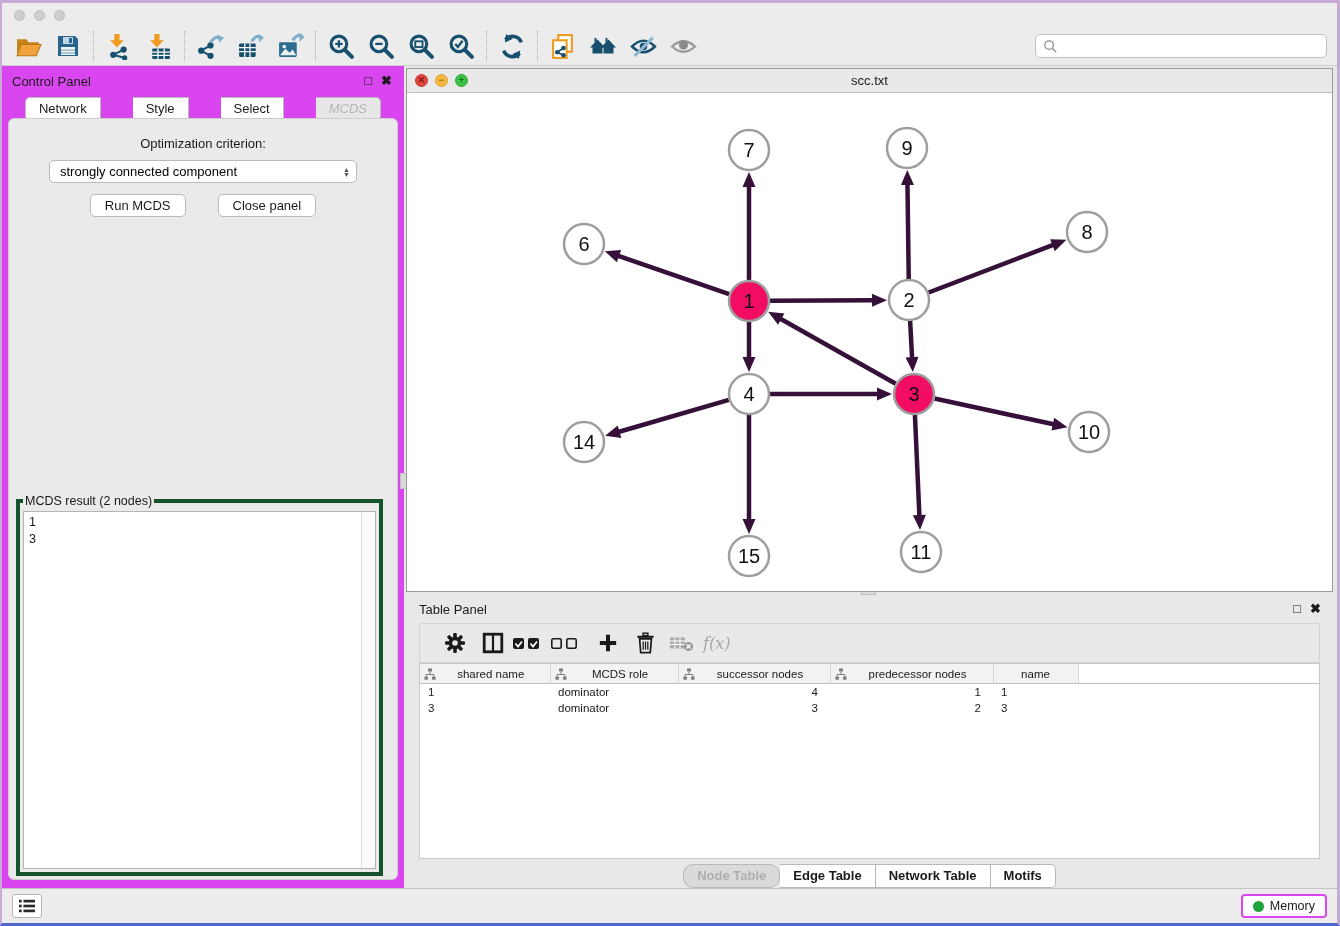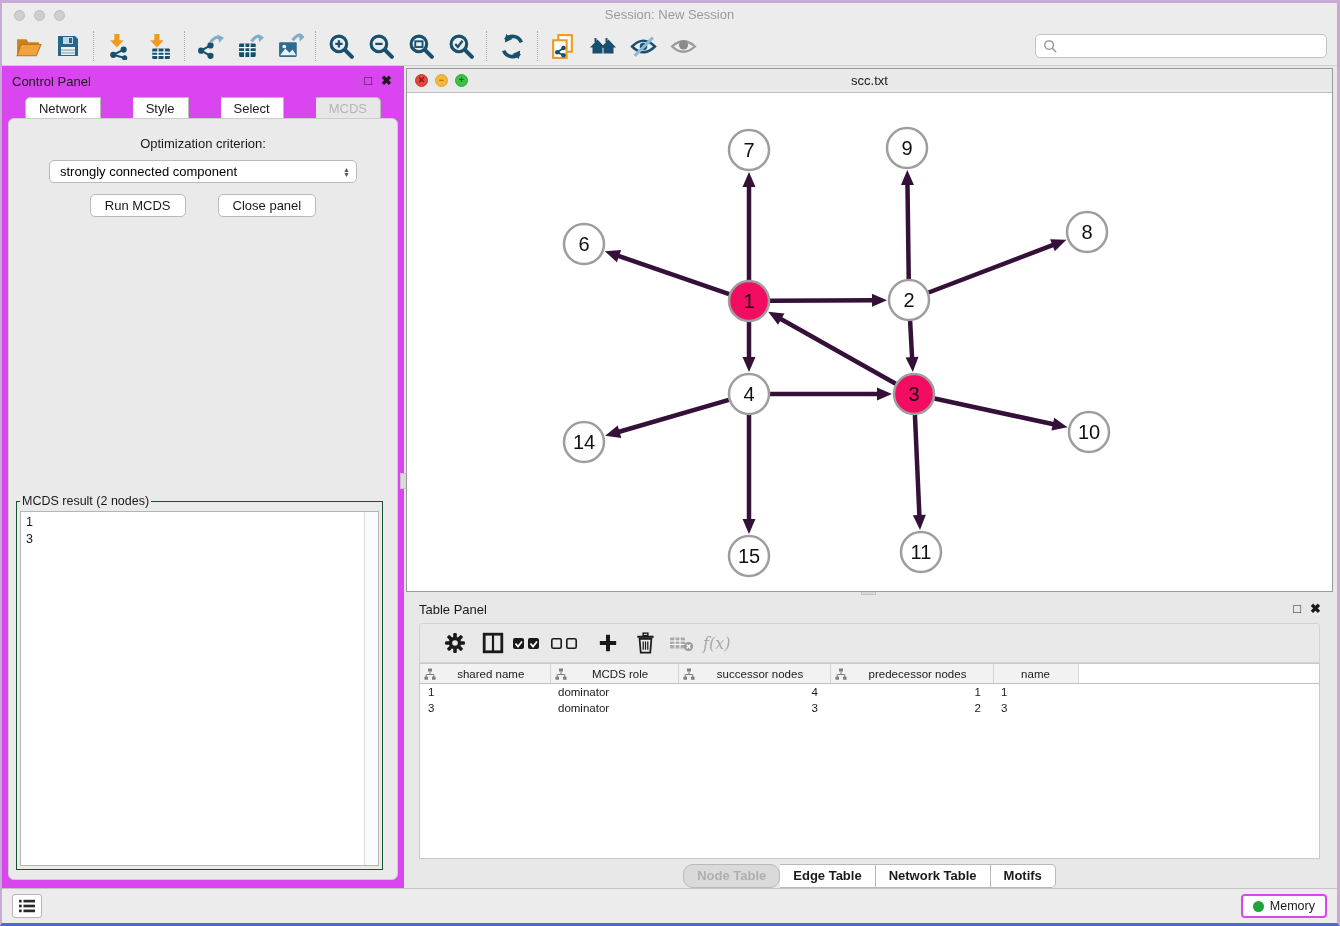--- a/index.html
+++ b/index.html
@@ -28,34 +28,34 @@
   .content{position:absolute;left:0;top:63px;right:0;height:823px;}
   
   .cpanel{position:absolute;left:0;top:0;width:402px;height:823px;background:#d946ef;}
   .panel-head{position:absolute;left:10px;top:8px;font-size:13px;color:#1A1A1A;}
   .panel-ctrl{position:absolute;top:7px;font-size:13px;font-weight:bold;color:#1A1A1A;cursor:default;}
   .tabs-row{position:absolute;left:0;right:0;top:31px;display:flex;justify-content:center;gap:32px;}
   .tab{font-size:13px;padding:3px 13px 4px;background:#FFF;border:1px solid #B9B9B9;
     border-left-width:0;color:#1A1A1A;}
   .tab:first-child{border-left-width:1px;border-top-left-radius:5px;border-bottom-left-radius:5px;}
   .tab:last-child{border-top-right-radius:5px;border-bottom-right-radius:5px;}
-  .tab.active{background:#E7E7E7;color:#B5B5B5;}
+  .tab.active{background:#E7E7E7;color:#B5B5B5;font-style:italic;}
   .panel-box{position:absolute;left:6px;right:6px;top:52px;height:762px;background:#EAEAEA;
     border:1px solid #CDCDCD;border-radius:6px;box-sizing:border-box;}
   .opt-label{margin-top:17px;text-align:center;font-size:13px;color:#1A1A1A;}
   .dropdown{margin:9px auto 0;width:308px;height:23px;background:#FFF;border:1px solid #B9B9B9;
     border-radius:5px;display:flex;align-items:center;padding:0 6px 0 10px;box-sizing:border-box;font-size:13px;}
   .dropdown .dd-label{flex:1;}
   .dd-arrows{display:flex;flex-direction:column;align-items:center;line-height:5px;
     font-size:7px;color:#555;}
   .btn-row{margin-top:11px;display:flex;justify-content:center;gap:32px;}
   .pbtn{background:#FFF;border:1px solid #B9B9B9;border-radius:5px;font-size:13px;
     padding:3px 14px;color:#1A1A1A;font-family:"Liberation Sans",sans-serif;}
   .result-fieldset{position:absolute;left:7px;right:14px;top:375px;height:368px;
-    border:1px solid #14532d;margin:0;padding:3px;}
+    border:4px solid #14532d;margin:0;padding:3px;}
   .result-fieldset legend{font-size:12.5px;padding:0 2px;color:#1A1A1A;}
   .result-area{position:relative;width:100%;height:100%;background:#FFF;
     border:1px solid #B5B5B5;box-sizing:border-box;}
   .result-text{position:absolute;left:5px;top:2px;font-size:12.5px;line-height:17px;
     white-space:pre;color:#1A1A1A;}
   .result-scroll{position:absolute;right:0;top:0;bottom:0;width:13px;background:#FBFBFB;
     border-left:1px solid #DCDCDC;}
   
   .v-handle{position:absolute;left:398px;top:407px;width:8px;height:16px;background:#D9D9D9;
     border:1px solid #C2C2C2;box-sizing:border-box;}
@@ -107,21 +107,20 @@
 </style>
 </head>
 <body>
 
 <div class="frame">
 
   <div class="titlebar">
     <span class="tl-dot" style="left:12px"></span>
     <span class="tl-dot" style="left:32px"></span>
     <span class="tl-dot" style="left:52px"></span>
-    <div class="main-title">Session: New Session</div>
   </div>
 
   <div class="toolbar">
     <div style="display:flex;align-items:center;">
         <button class="tb-btn">
           <span class="icon-wrap">
             <svg width="27" height="27" viewBox="0 0 26 26">
               <path d="M2 22V6h9l2 3h10v2H6L2 22z" fill="#C8821A"></path>
               <path d="M6 11h19l-4.5 11H2z" fill="#F0A33C" stroke="#B97515" stroke-width="1"></path>
             </svg>

